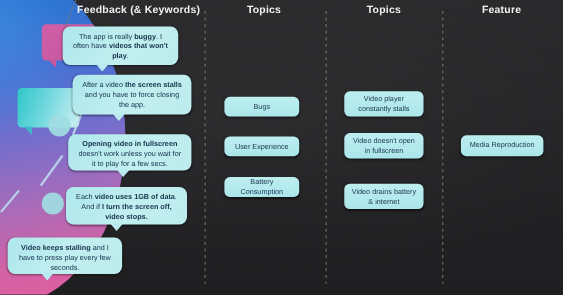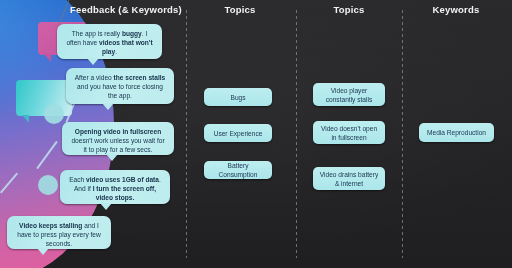--- a/index.html
+++ b/index.html
@@ -191,21 +191,21 @@
     <div class="blob-streak" style="left:128px; top:128px; width:2px; height:26px; transform:rotate(22deg);"></div>
     <div class="blob-streak" style="left:104px; top:168px; width:2px; height:34px; transform:rotate(36deg);"></div>
     <div class="blob-streak" style="left:66px; top:200px; width:2px; height:26px; transform:rotate(40deg);"></div>
   </div>
 
   <div class="blob-thinline" style="left:64px; top:-4px; width:1px; height:30px; transform:rotate(22deg);"></div>
 
   <div class="col-header" style="left:68px; width:116px;">Feedback (&amp; Keywords)</div>
   <div class="col-header" style="left:190px; width:100px;">Topics</div>
   <div class="col-header" style="left:300px; width:98px;">Topics</div>
-  <div class="col-header" style="left:406px; width:100px;">Keywords</div>
+  <div class="col-header" style="left:406px; width:100px;">Feature</div>
 
   <div class="divider" style="left:186px;"></div>
   <div class="divider" style="left:296px;"></div>
   <div class="divider" style="left:402px;"></div>
 
   <div class="fb grad" style="left:57px; top:24px; width:105px; height:35px;">
     <span><span>The app is really </span><b>buggy</b><span>. I often have </span><b>videos</b><span> </span><b>that won't play</b><span>.</span></span>
     <span class="tail" style="left:30px;"></span>
   </div>
 

